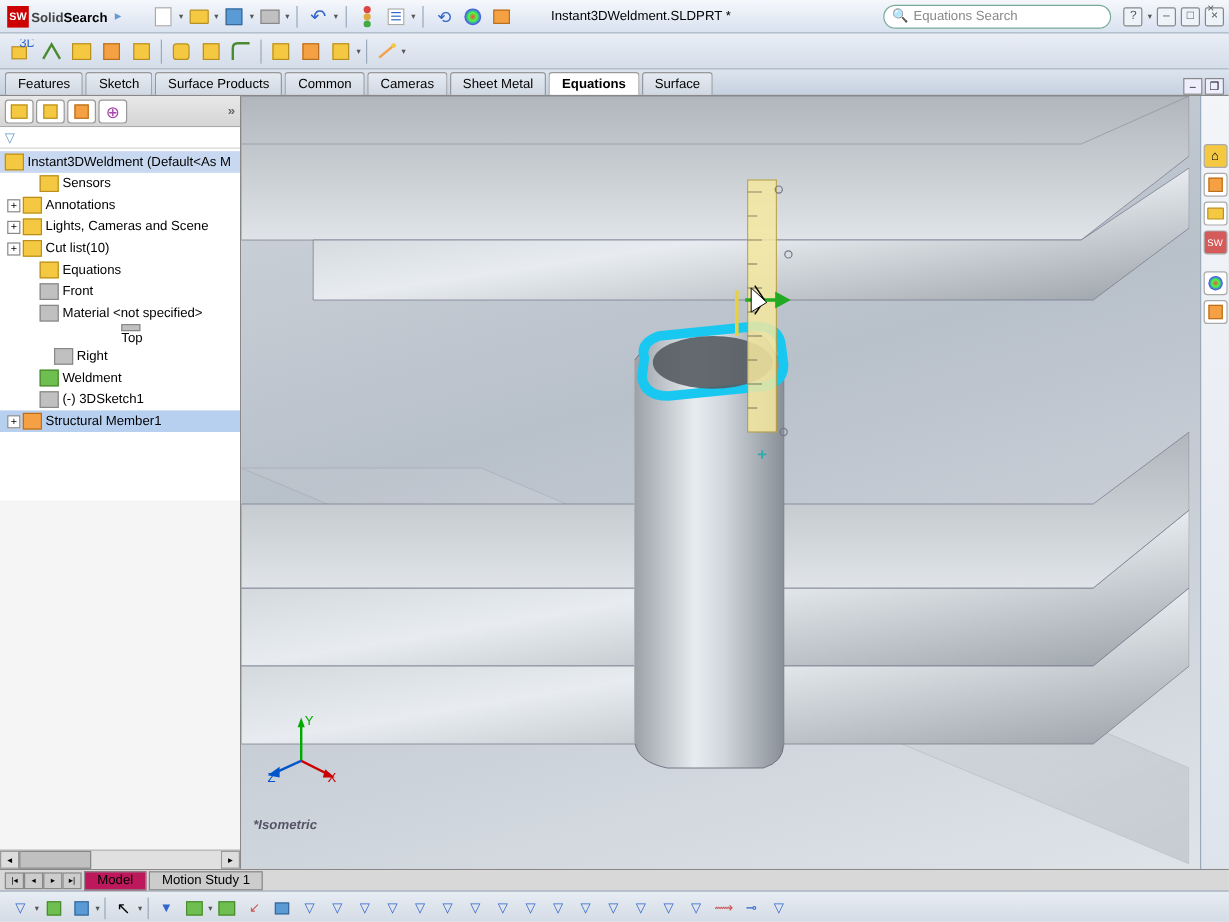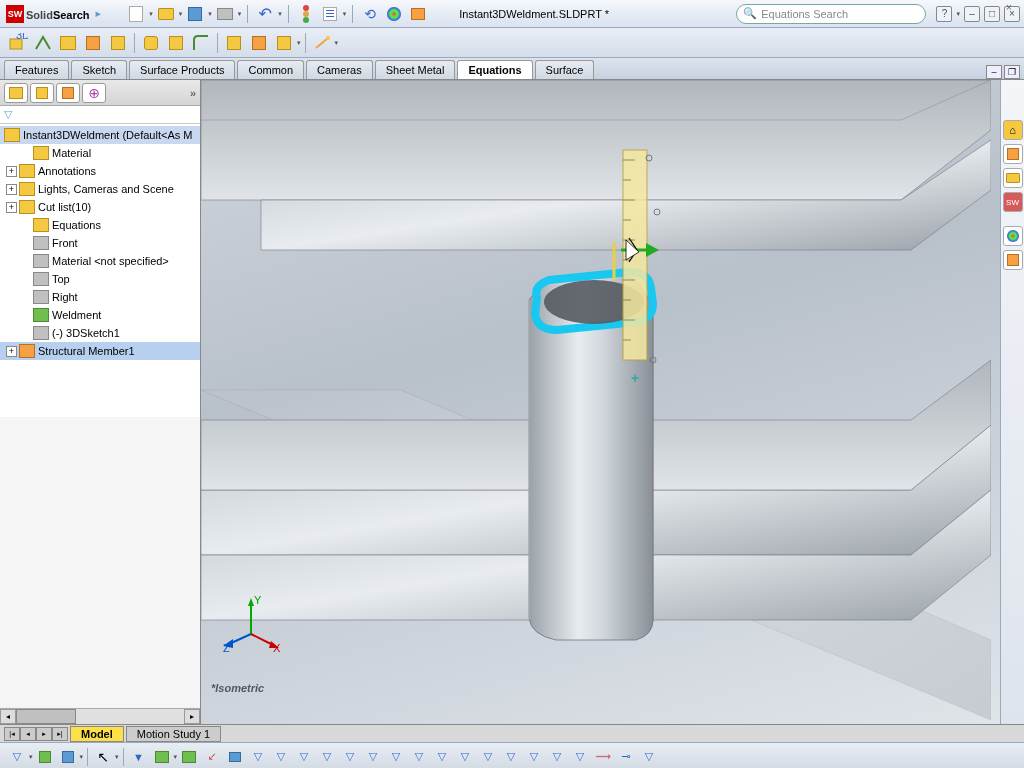--- a/index.html
+++ b/index.html
@@ -65,21 +65,21 @@
 
 
 .taskpane { width: 24px; background: linear-gradient(#f3f5f9, #dee4ec); border-left: 1px solid #9ab; display: flex; flex-direction: column; align-items: center; padding-top: 40px; gap: 4px; }
 .taskpane .tpbtn { width: 20px; height: 20px; border: 1px solid #aaa; border-radius: 3px; background: #fff; cursor: pointer; display: flex; align-items: center; justify-content: center; }
 .taskpane-close { position: absolute; top: 2px; right: 4px; width: 14px; height: 14px; font-size: 10px; color: #666; cursor: pointer; }
 
 
 .bottom-tabs { height: 18px; background: #d8d8d8; border-top: 1px solid #888; display: flex; align-items: center; padding-left: 4px; }
 .bottom-tabs .nav { display: flex; }
 .bottom-tabs .nbtn { width: 16px; height: 14px; border: 1px solid #888; background: #ccc; font-size: 7px; display: flex; align-items: center; justify-content: center; cursor: pointer; }
-.bottom-tabs .btab { padding: 1px 10px; border: 1px solid #888; background: #fde047; margin-left: 2px; font-weight: bold; cursor: pointer; }
+.bottom-tabs .btab { padding: 1px 10px; border: 1px solid #888; background: #be185d; margin-left: 2px; font-weight: normal; cursor: pointer; }
 .bottom-tabs .btab.inactive { background: #ccc; font-weight: normal; }
 
 
 .bottom-bar { height: 28px; background: linear-gradient(#e8edf4, #d2dae4); border-top: 1px solid #9ab; display: flex; align-items: center; padding: 0 6px; gap: 1px; }
 .bottom-bar .bbtn { width: 22px; height: 22px; display: flex; align-items: center; justify-content: center; cursor: pointer; border-radius: 2px; }
 .bottom-bar .sep { width: 1px; height: 18px; background: #9ab; margin: 0 3px; }
 
 
 .ic-yellow { background: #f5c842; border: 1px solid #b89020; }
 .ic-blue { background: #5b9bd5; border: 1px solid #3a6a99; }
@@ -263,21 +263,21 @@
     </div>
     <div class="tree-body">
       <div class="tree-node root">
         <span class="ico ic-yellow"></span>
         <span>Instant3DWeldment  (Default&lt;As M</span>
       </div>
       <div id="tree-items">
           <div class="tree-node" style="padding-left: 20px;">
             <span class="noexp"></span>
             <span class="ico ic-yellow"></span>
-            <span>Material</span>
+            <span>Sensors</span>
           </div>
           <div class="tree-node" style="padding-left: 6px;">
             <span class="exp">+</span>
             <span class="ico ic-yellow"></span>
             <span>Annotations</span>
           </div>
           <div class="tree-node" style="padding-left: 6px;">
             <span class="exp">+</span>
             <span class="ico ic-yellow"></span>
             <span>Lights, Cameras and Scene</span>
@@ -295,26 +295,26 @@
           <div class="tree-node" style="padding-left: 20px;">
             <span class="noexp"></span>
             <span class="ico ic-gray"></span>
             <span>Front</span>
           </div>
           <div class="tree-node" style="padding-left: 20px;">
             <span class="noexp"></span>
             <span class="ico ic-gray"></span>
             <span>Material &lt;not specified&gt;</span>
           </div>
-          <div class="tree-node" style="padding-left: 20px;">
+          <div class="tree-node" style="padding-left: 20px; flex-direction: column;">
             <span class="noexp"></span>
             <span class="ico ic-gray"></span>
             <span>Top</span>
           </div>
-          <div class="tree-node" style="padding-left: 20px; text-align: right;">
+          <div class="tree-node" style="padding-left: 32px; text-align: right;">
             <span class="noexp"></span>
             <span class="ico ic-gray"></span>
             <span>Right</span>
           </div>
           <div class="tree-node" style="padding-left: 20px;">
             <span class="noexp"></span>
             <span class="ico ic-green"></span>
             <span>Weldment</span>
           </div>
           <div class="tree-node" style="padding-left: 20px;">

